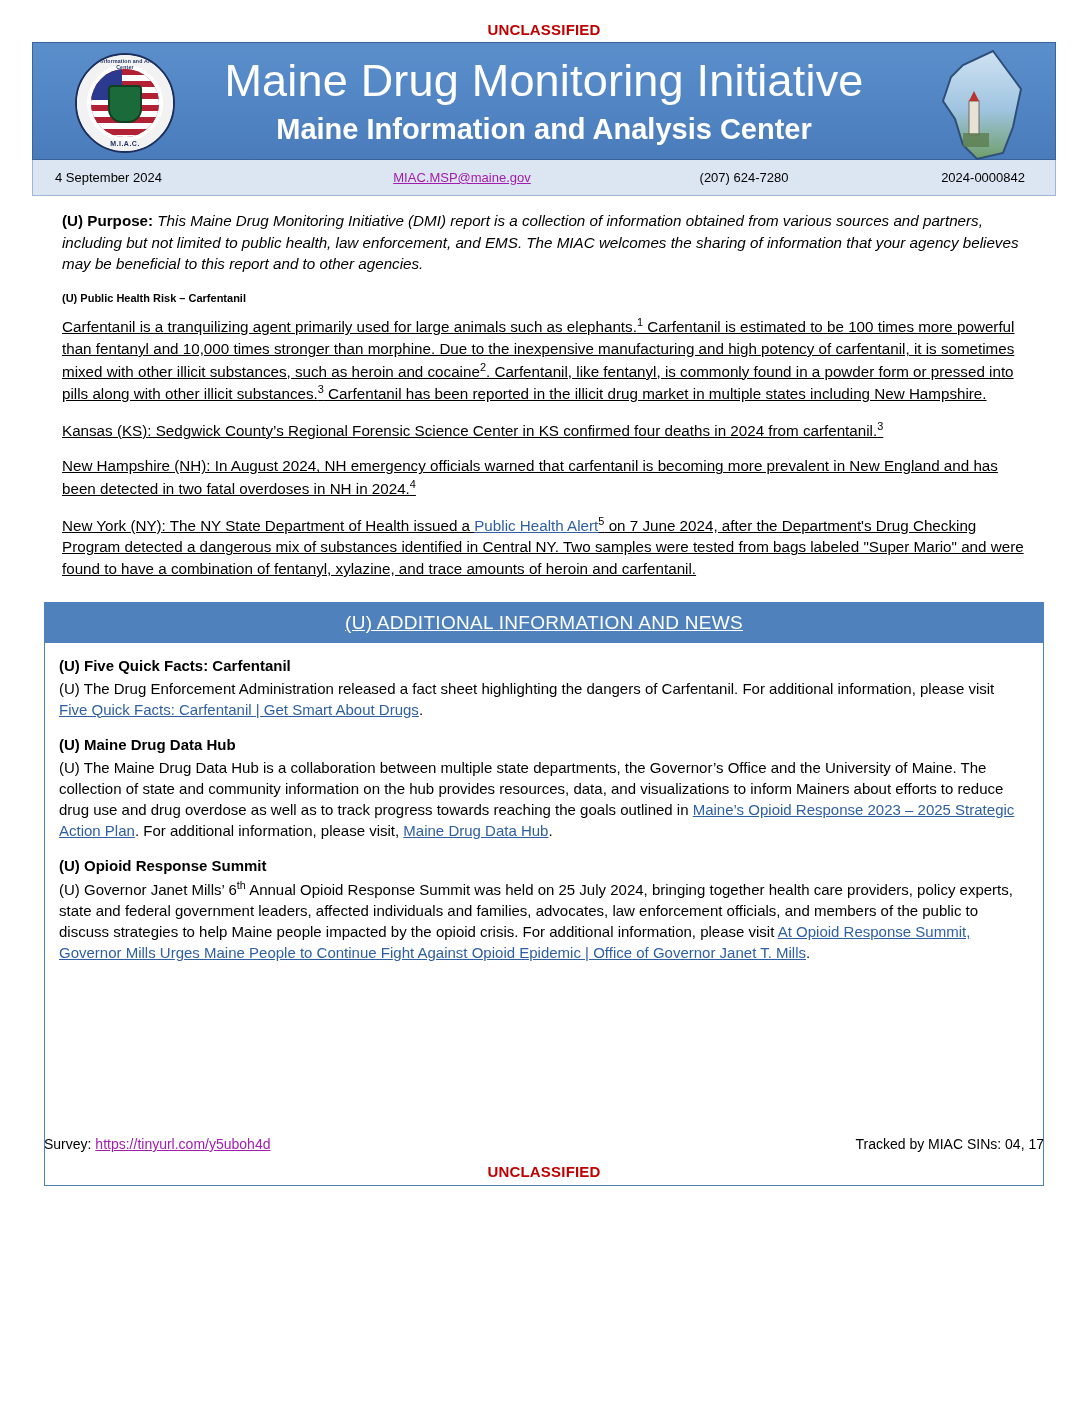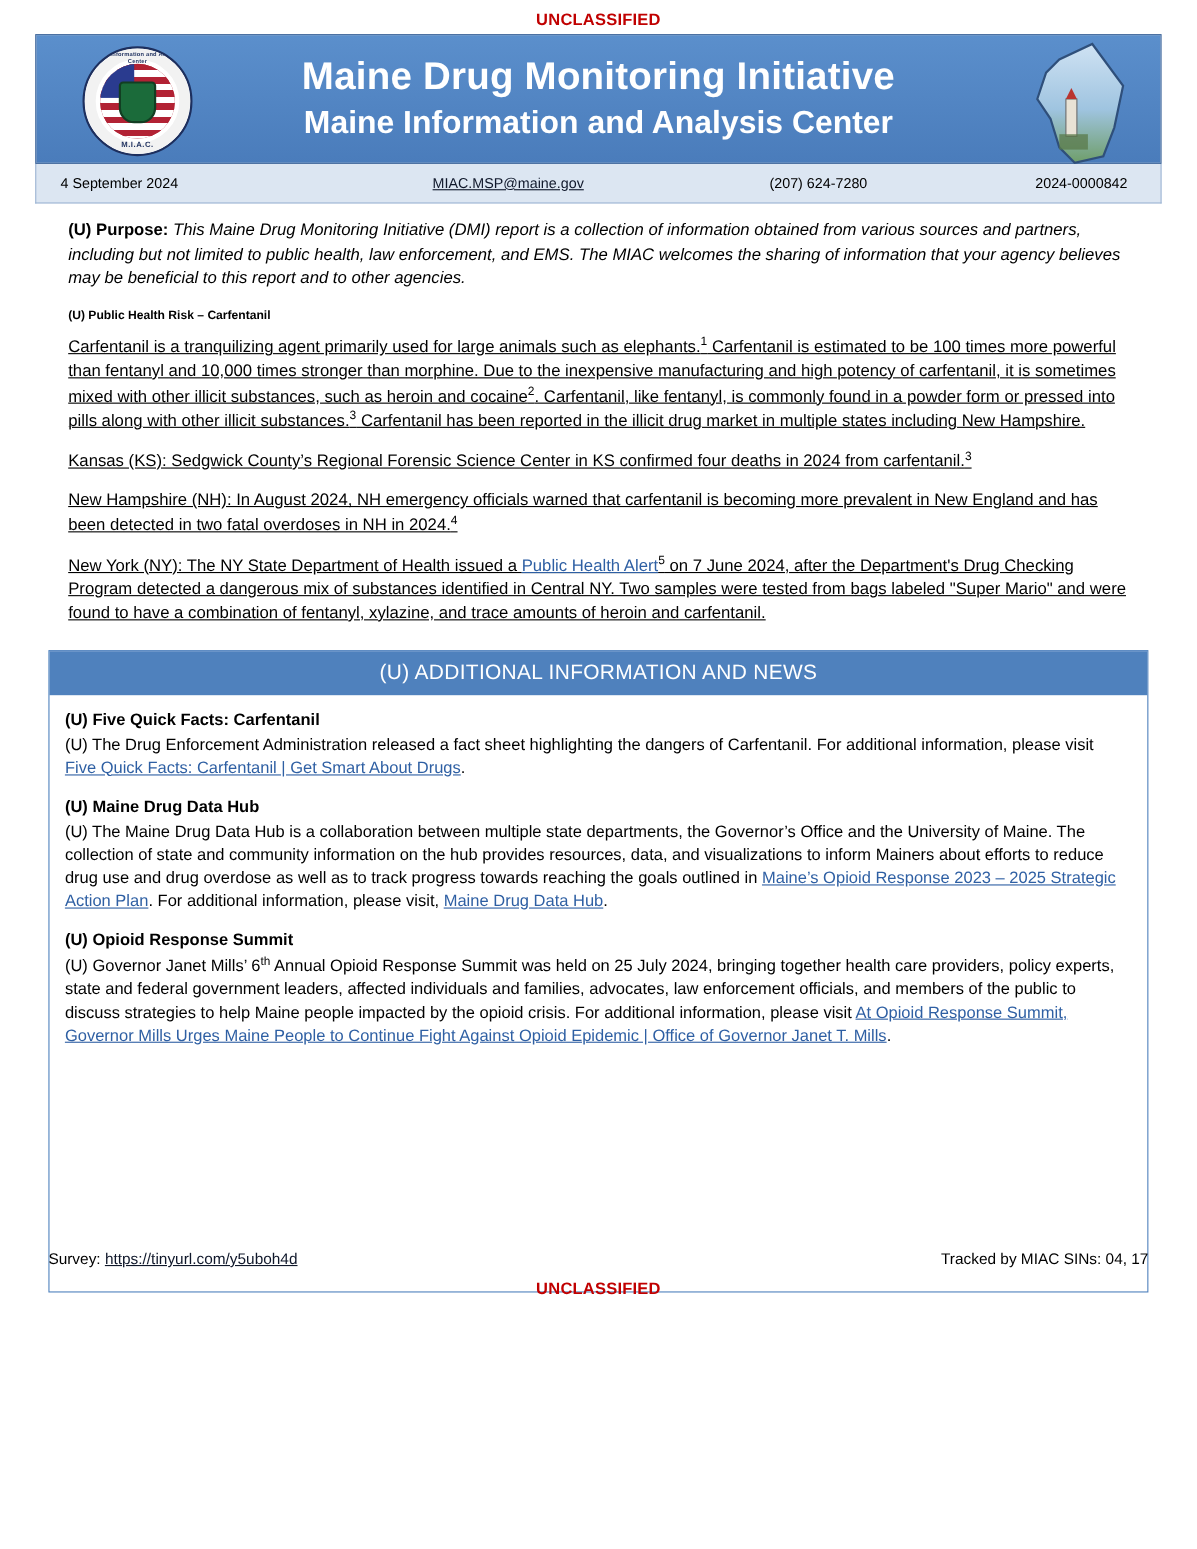--- a/index.html
+++ b/index.html
@@ -12,21 +12,21 @@
     height: 1408px;
     font-family: "Liberation Sans", sans-serif;
     color: #000000;
     position: relative;
   }
   .page {
     width: 1088px;
     height: 1212px;
     position: relative;
     box-sizing: border-box;
-    padding: 4px 32px;
+    padding: 15px 32px;
   }
   .classification {
     text-align: center;
     color: #c00000;
     font-size: 15px;
     font-weight: bold;
     letter-spacing: 0.2px;
     padding-top: 6px;
     padding-bottom: 4px;
   }
@@ -48,22 +48,22 @@
     display: flex;
     align-items: center;
     justify-content: center;
   }
   .banner-titles {
     text-align: center;
     color: #ffffff;
     line-height: 1.08;
   }
   .banner-title {
-    font-size: 35px;
-    font-weight: bold;
+    font-size: 45px;
+    font-weight: normal;
     letter-spacing: 0.2px;
   }
   .banner-subtitle {
     font-size: 29px;
     font-weight: bold;
     margin-top: 8px;
   }
   
   .seal {
     position: absolute;
@@ -161,21 +161,21 @@
     border-top: none;
     box-sizing: border-box;
     font-size: 13px;
   }
   .infobar > div { padding: 0 6px; }
   .infobar .date { width: 250px; padding-left: 22px; }
   .infobar .email { width: 290px; text-align: center; }
   .infobar .phone { width: 250px; text-align: center; }
   .infobar .docnum { flex: 1; text-align: right; padding-right: 30px; }
   a, .link {
-    color: #0f172a;
+    color: #a21caf;
   }
   .link-blue { color: #2e5fa3; text-decoration: underline; }
 
   
   .body-wrap {
     padding: 10px 30px 0 30px;
     font-size: 15.2px;
     line-height: 1.42;
   }
   .purpose {
@@ -201,20 +201,21 @@
     border: 1px solid #4f81bd;
     box-sizing: border-box;
   }
   .addl-header {
     background: #4f81bd;
     color: #ffffff;
     text-align: center;
     font-size: 19px;
     padding: 9px 0;
     letter-spacing: 0.3px;
+    text-decoration: underline;
   }
   .addl-body {
     padding: 12px 14px 10px 14px;
     font-size: 15px;
     line-height: 1.4;
     min-height: 520px;
   }
   .addl-body h3 {
     font-size: 15px;
     font-weight: bold;

